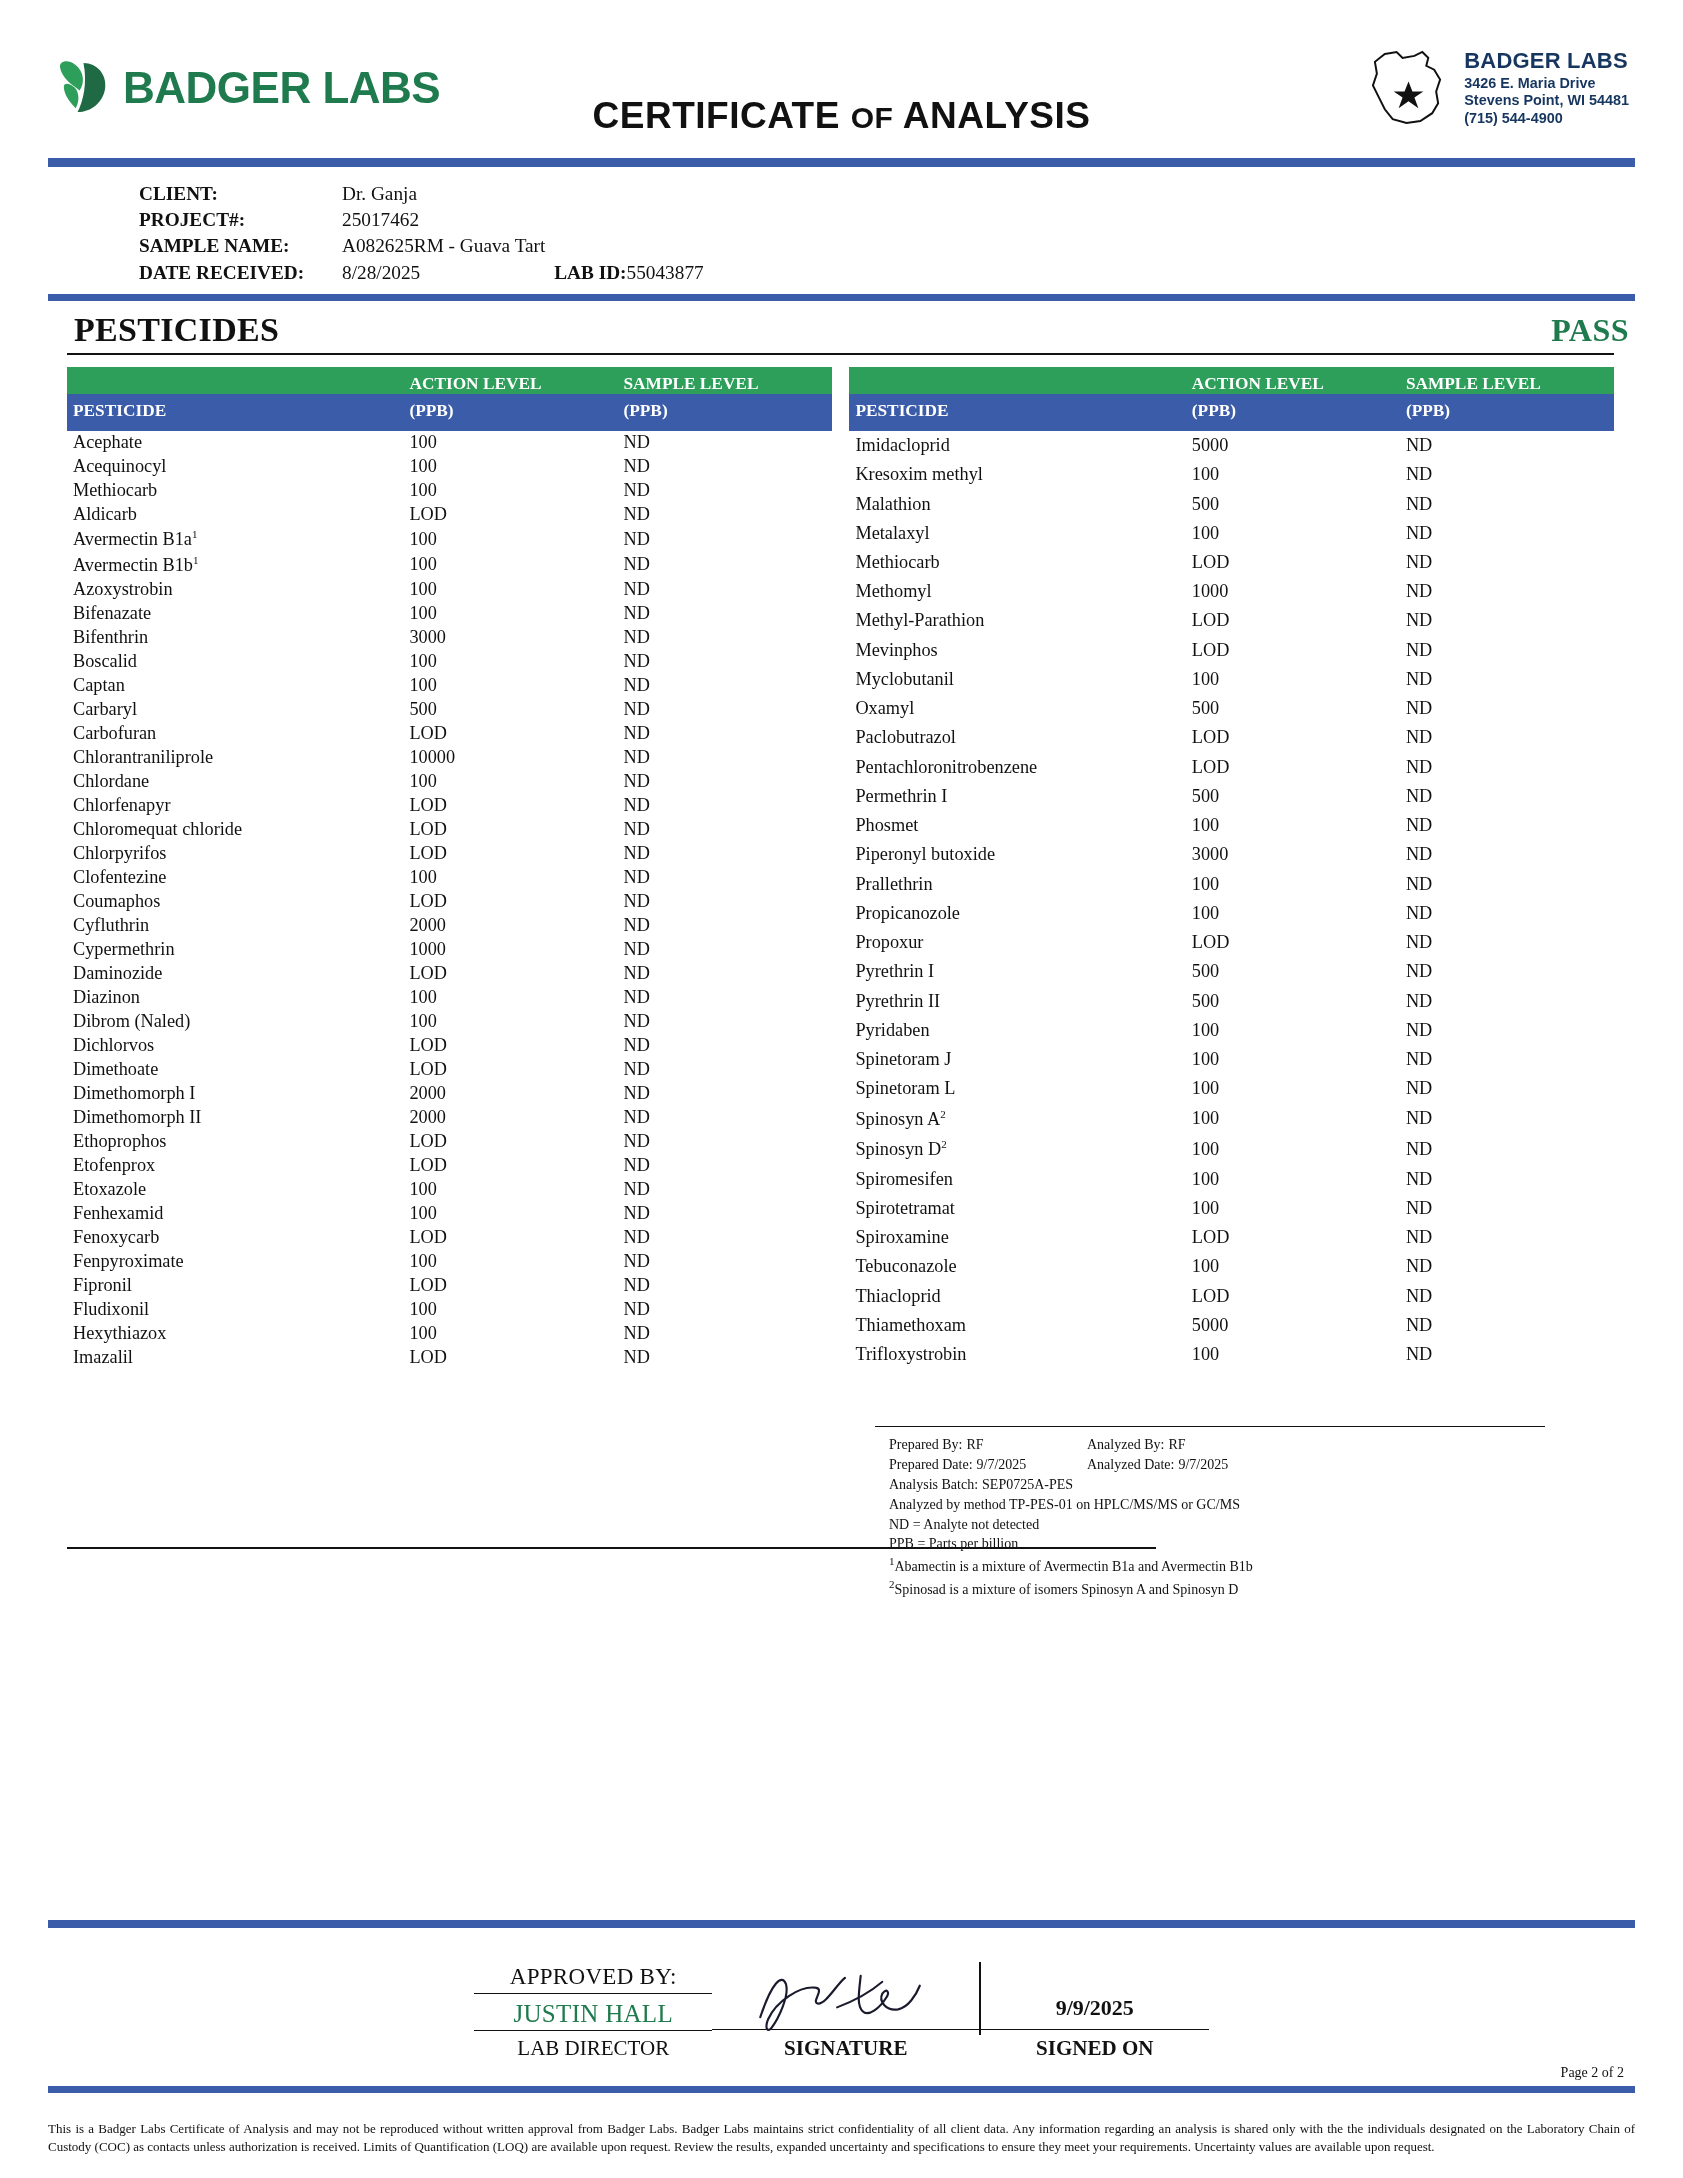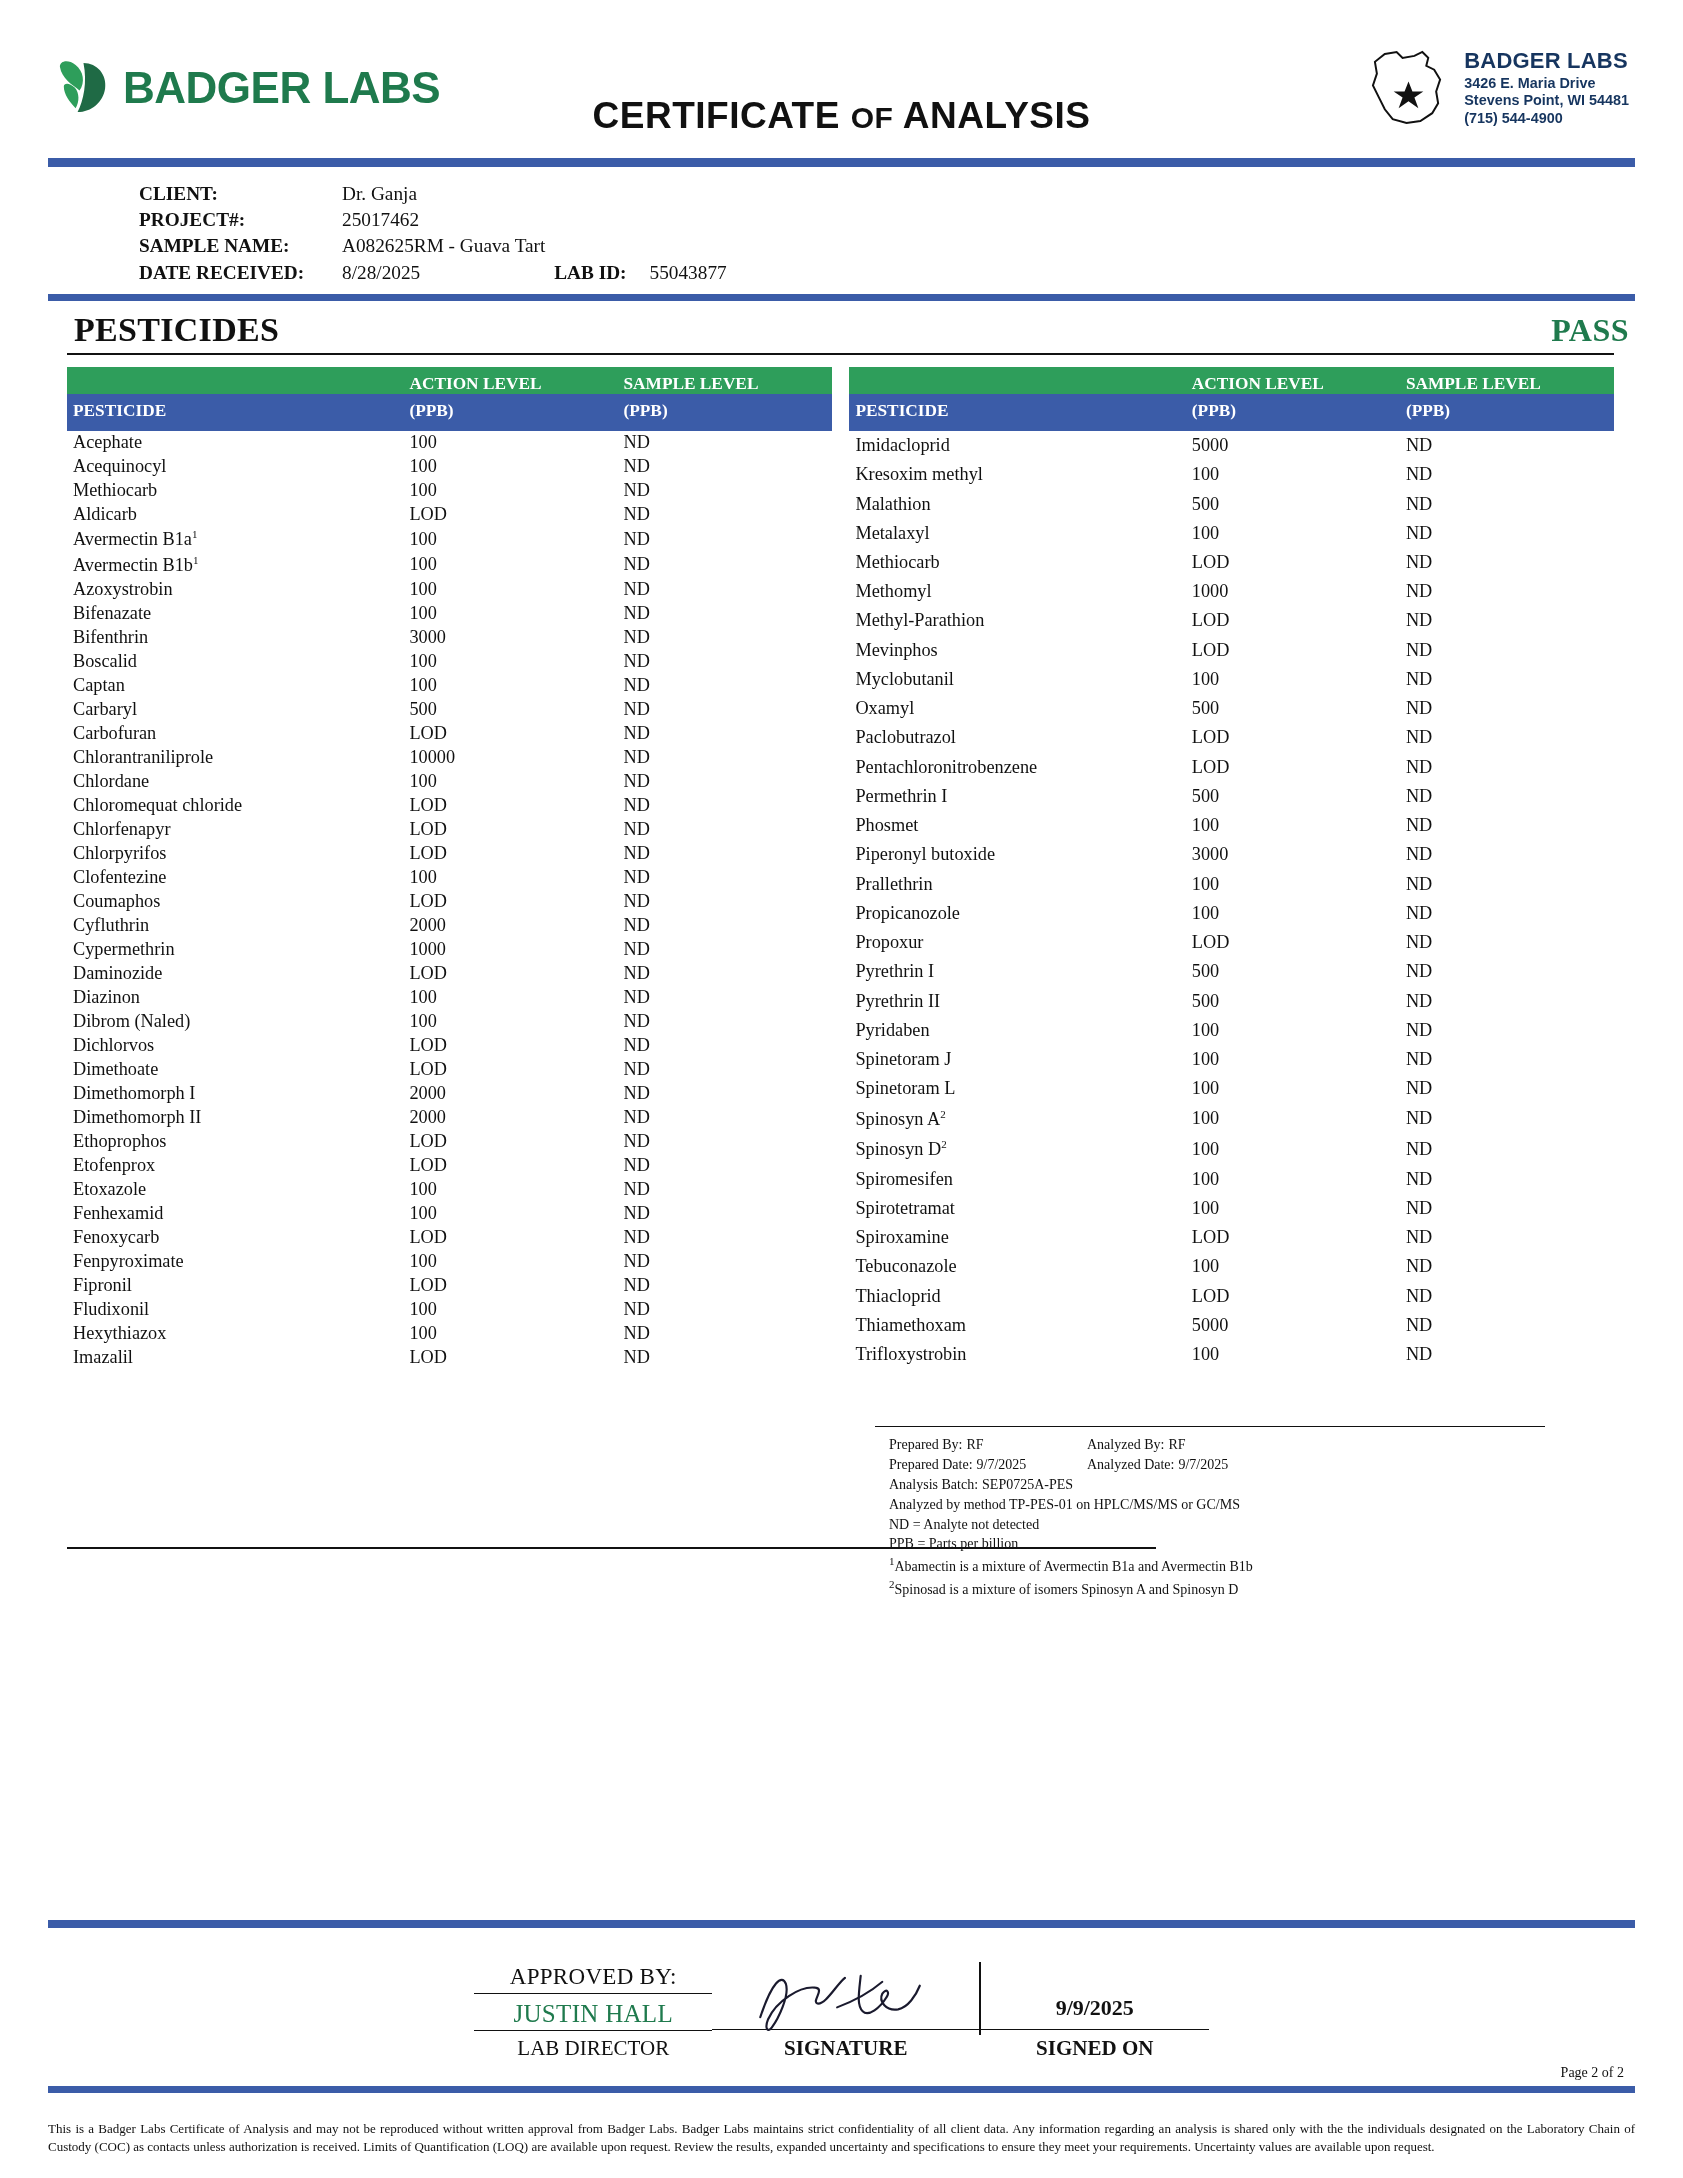--- a/index.html
+++ b/index.html
@@ -31,21 +31,21 @@
 
   .rule-blue { height:9px; background:#3b5ca8; margin:0 48px; }
   .rule-blue.thin { height:7px; }
 
   
   .client-block { padding:14px 0 8px 139px; font-size:19.3px; line-height:1.36; }
   .client-row { display:flex; }
   .client-label { width:203px; font-weight:bold; font-family:"Liberation Serif", serif; }
   .client-val { font-family:"Liberation Serif", serif; }
   .labid-label { margin-left:134px; font-weight:bold; }
-  .labid-val { margin-left:23px; }
+  .labid-val { margin-left:0; }
 
   
   .section-head { display:flex; align-items:flex-end; justify-content:space-between; padding:10px 54px 2px 74px; }
   .section-title { font-size:34px; font-weight:bold; letter-spacing:0.3px; }
   .section-status { font-size:32px; font-weight:bold; color:#1f7a4d; letter-spacing:0.5px; }
   .rule-black { height:2px; background:#111; margin:2px 69px 0 67px; }
 
   
   .tables { display:flex; padding:12px 69px 0 67px; box-sizing:border-box; }
   .tbl { width:50%; border-collapse:collapse; font-size:17.3px; }
@@ -258,26 +258,26 @@
             <td class="body">Chlorantraniliprole</td>
             <td class="body">10000</td>
             <td class="body">ND</td>
           </tr>
           <tr>
             <td class="body">Chlordane</td>
             <td class="body">100</td>
             <td class="body">ND</td>
           </tr>
           <tr>
+            <td class="body">Chlorfenapyr</td>
+            <td class="body">LOD</td>
+            <td class="body">ND</td>
+          </tr>
+          <tr>
             <td class="body">Chloromequat chloride</td>
-            <td class="body">LOD</td>
-            <td class="body">ND</td>
-          </tr>
-          <tr>
-            <td class="body">Chlorfenapyr</td>
             <td class="body">LOD</td>
             <td class="body">ND</td>
           </tr>
           <tr>
             <td class="body">Chlorpyrifos</td>
             <td class="body">LOD</td>
             <td class="body">ND</td>
           </tr>
           <tr>
             <td class="body">Clofentezine</td>

